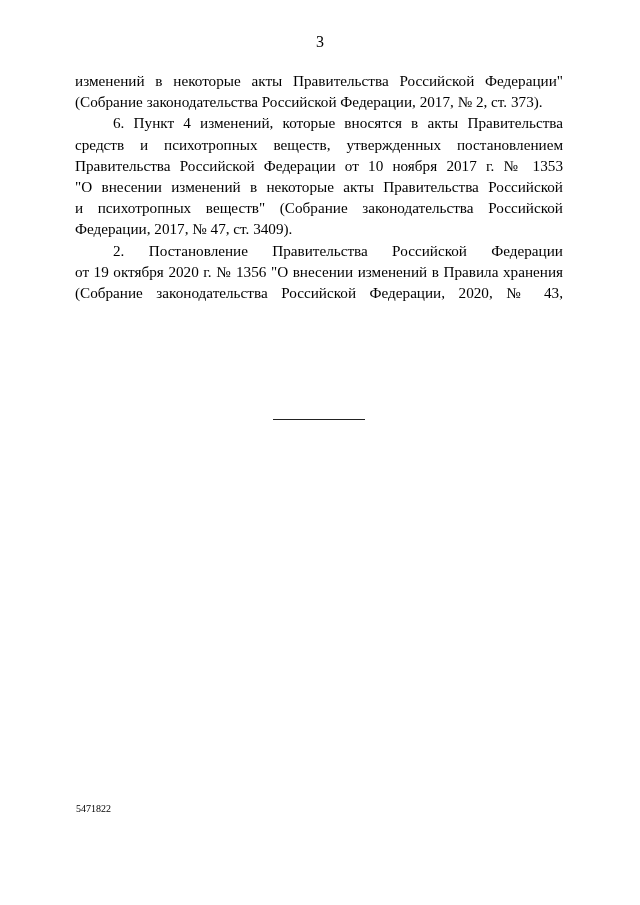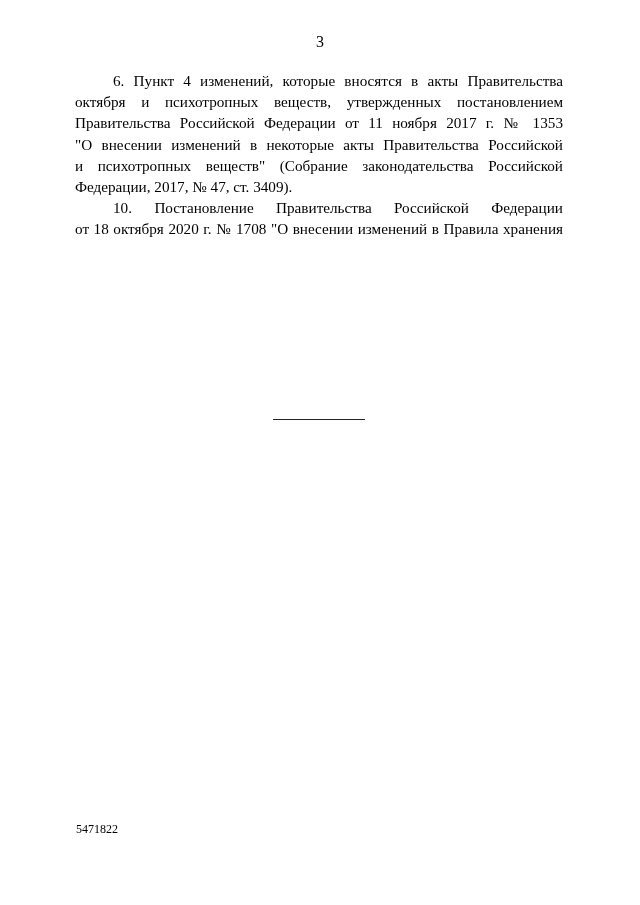--- a/index.html
+++ b/index.html
@@ -48,46 +48,49 @@
   .separator {
     position: absolute;
     top: 419px;
     left: 273px;
     width: 92px;
     height: 0;
     border-top: 1px solid #222;
   }
   .footer-code {
     position: absolute;
-    top: 824px;
+    top: 804px;
     left: 76px;
-    font-size: 12px;
+    font-size: 10px;
     line-height: 10px;
     letter-spacing: 0px;
   }
 </style>
 </head>
 <body>
 
 <div class="page-number">3</div>
 
 <div class="content">
   <div>
+    <span class="line">изменений в некоторые акты Правительства Российской Федерации"</span>
+    <span class="line last">(Собрание законодательства Российской Федерации, 2017, № 2, ст. 373).</span>
   </div>
 
   <div>
     <span class="line indent">6. Пункт 4 изменений, которые вносятся в акты Правительства</span>
-    <span class="line">октября и психотропных веществ, утвержденных постановлением</span>
-    <span class="line">Правительства Российской Федерации от 11 ноября 2017 г. № 1353</span>
+    <span class="line">средств и психотропных веществ, утвержденных постановлением</span>
+    <span class="line">Правительства Российской Федерации от 10 ноября 2017 г. № 1353</span>
     <span class="line">"О внесении изменений в некоторые акты Правительства Российской</span>
     <span class="line">и психотропных веществ" (Собрание законодательства Российской</span>
     <span class="line last">Федерации, 2017, № 47, ст. 3409).</span>
   </div>
 
   <div>
-    <span class="line indent">10. Постановление Правительства Российской Федерации</span>
-    <span class="line">от 18 октября 2020 г. № 1708 "О внесении изменений в Правила хранения</span>
+    <span class="line indent">2. Постановление Правительства Российской Федерации</span>
+    <span class="line">от 19 октября 2020 г. № 1356 "О внесении изменений в Правила хранения</span>
+    <span class="line">(Собрание законодательства Российской Федерации, 2020, № 43,</span>
   </div>
 </div>
 
 <div class="separator"></div>
 
 <div class="footer-code">5471822</div>
 
 </body></html>

